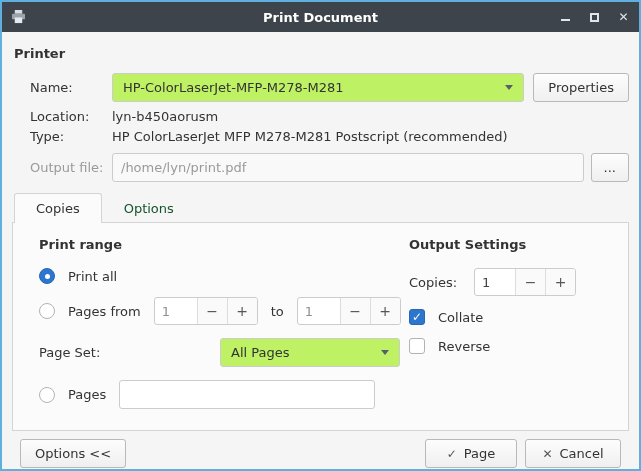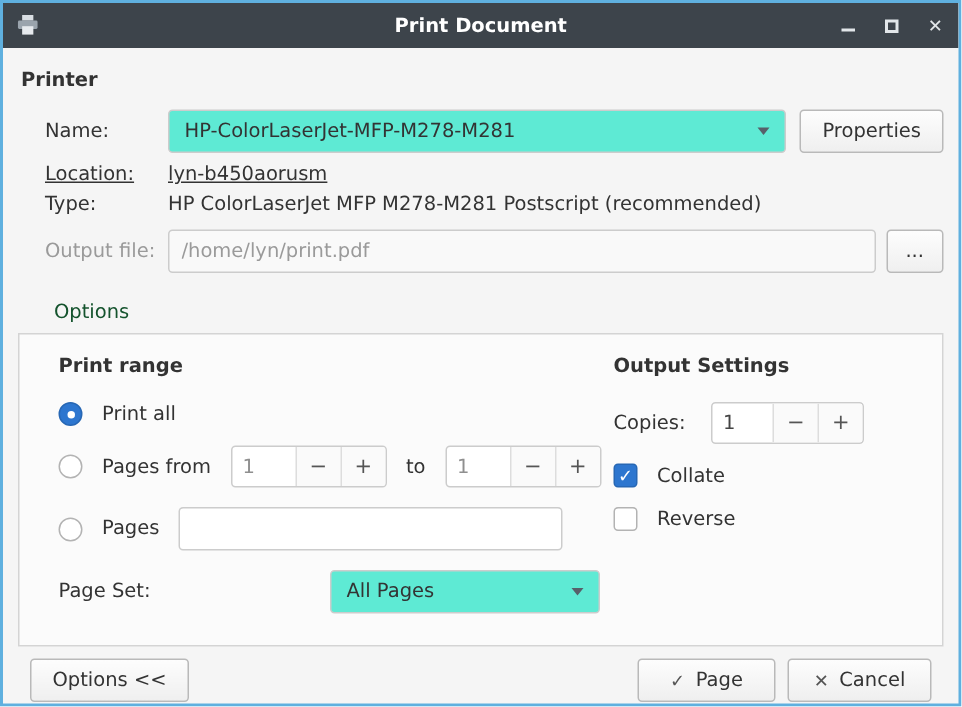--- a/index.html
+++ b/index.html
@@ -32,26 +32,26 @@
   .winbtns { margin-left: auto; display: flex; gap: 16px; align-items: center; z-index: 1; }
   .wbtn { width: 13px; height: 13px; display: flex; align-items: center; justify-content: center;
           color: #e2e6e9; cursor: pointer; font-size: 12px; }
   .icon-min { width: 9px; height: 0; border-bottom: 2px solid #e2e6e9; margin-top: 6px; }
   .icon-max { width: 9px; height: 9px; border: 2px solid #e2e6e9; }
   
   .content { flex: 1; display: flex; flex-direction: column; padding: 8px 10px 0 10px; }
   .section-title { font-weight: bold; margin: 6px 2px 12px 2px; }
   .row { display: flex; align-items: center; margin-left: 18px; }
   .row-name { margin-bottom: 7px; }
-  .row-loc  { margin-bottom: 5px; text-decoration: underline; }
+  .row-loc  { margin-bottom: 5px; }
   .row-type { margin-bottom: 9px; }
   .lbl { flex: 0 0 82px; }
   .dimtext { color: #9a9a9a; }
   .combo {
-    height: 29px; background: #5eead4; border: 1px solid #cccccc; border-radius: 3px;
+    height: 29px; background: #bef264; border: 1px solid #cccccc; border-radius: 3px;
     display: flex; align-items: center; padding: 0 10px; cursor: pointer;
   }
   .combo-grow { flex: 1; min-width: 0; }
   .combo-text { flex: 1; overflow: hidden; white-space: nowrap; }
   .arrow { width: 0; height: 0; border-left: 4px solid transparent;
            border-right: 4px solid transparent; border-top: 5px solid #57606a; margin-left: 8px; }
   .btn {
     height: 29px; background: linear-gradient(#fdfdfd, #efefef);
     border: 1px solid #b9b9b9; border-radius: 3px;
     padding: 0 14px; font: inherit; color: #333;
@@ -160,20 +160,21 @@
     </div>
 
     <div class="row row-out">
       <span class="lbl dimtext">Output file:</span>
       <input class="entry entry-grow dim" type="text" value="/home/lyn/print.pdf" style="">
       <button class="btn btn-browse">...</button>
     </div>
 
     <div class="tabwrap">
       <div class="tabs">
+        <div class="tab active">Copies</div>
         <div class="tab">Options</div>
       </div>
 
       <div class="panel">
 
         <div class="col-left">
           <div class="group-title">Print range</div>
 
           <div class="opt-row">
             <span class="radio checked"></span>
@@ -190,31 +191,31 @@
             </span>
             <span>to</span>
             <span class="spin dim">
               <input type="text" value="1" style="">
               <span class="spin-btn">−</span>
               <span class="spin-btn">+</span>
             </span>
           </div>
 
           <div class="opt-row">
-            <span class="radio"></span>
-            <span>Pages</span>
-            <input class="entry pages-entry" type="text" value="" style="">
-          </div>
-
-          <div class="opt-row">
             <span class="pageset-lbl">Page Set:</span>
             <div class="combo combo-pageset">
               <span class="combo-text">All Pages</span>
               <span class="arrow"></span>
             </div>
+          </div>
+
+          <div class="opt-row">
+            <span class="radio"></span>
+            <span>Pages</span>
+            <input class="entry pages-entry" type="text" value="" style="">
           </div>
         </div>
 
         <div class="col-right">
           <div class="group-title">Output Settings</div>
 
           <div class="opt-row">
             <span class="copies-lbl">Copies:</span>
             <span class="spin">
               <input type="text" style="width: 40px;" value="1">

